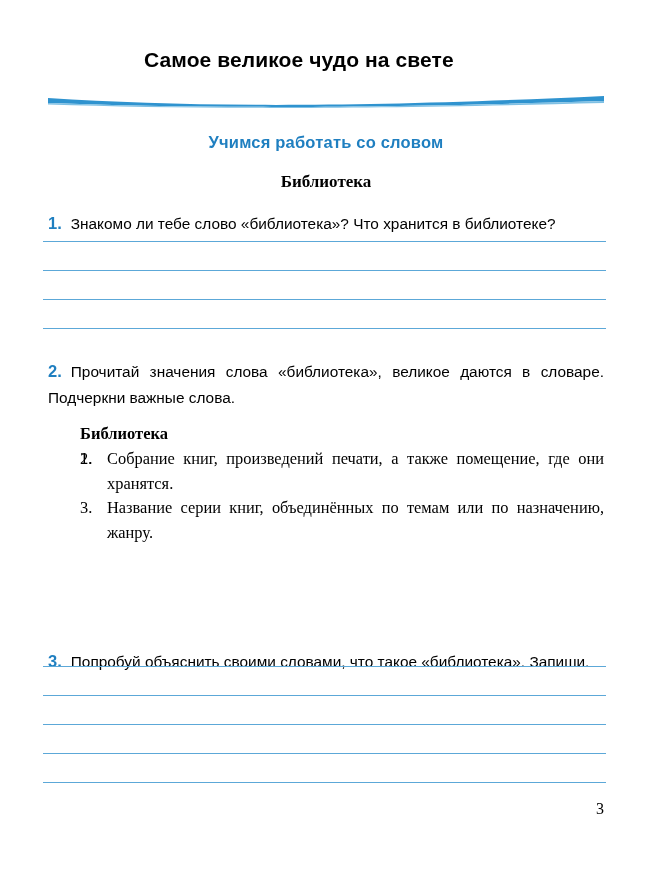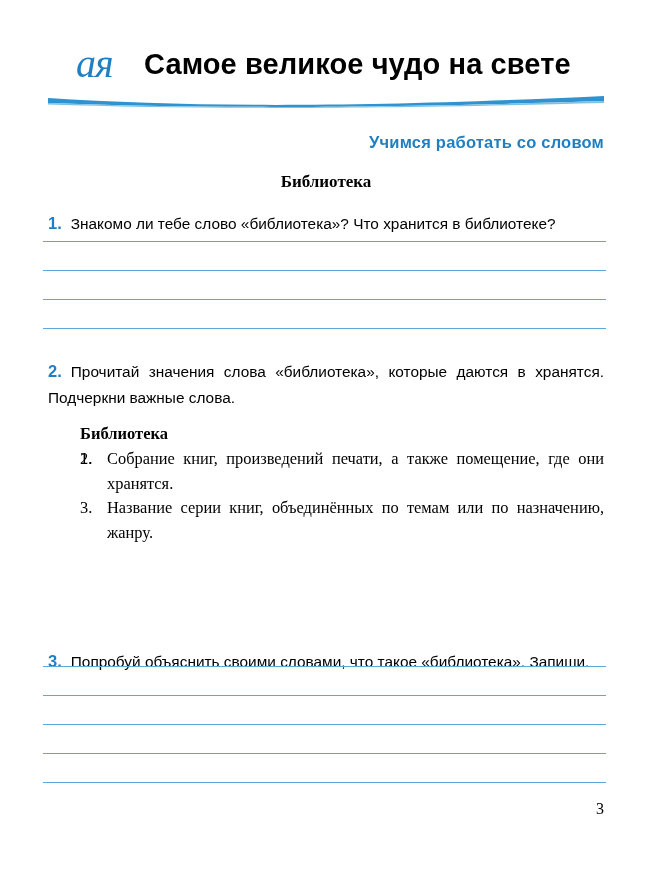--- a/index.html
+++ b/index.html
@@ -42,39 +42,39 @@
     line-height: 44px;
     letter-spacing: -1px;
   }
   .header-title {
     position: absolute;
     left: 144px;
     top: 6px;
     width: 460px;
     font-family: "Liberation Sans", sans-serif;
     font-weight: bold;
-    font-size: 29px;
+    font-size: 21px;
     letter-spacing: 0.1px;
     color: #000000;
   }
   .header-rule {
     position: absolute;
     left: 48px;
     top: 53px;
     width: 556px;
     height: 14px;
   }
 
   
   .section-title {
     position: absolute;
     left: 48px;
     top: 133px;
     width: 556px;
-    text-align: right;
+    text-align: center;
     font-weight: bold;
     font-size: 16.5px;
     color: #1f7fc0;
     letter-spacing: 0.2px;
   }
   .word-title {
     position: absolute;
     left: 48px;
     top: 172px;
     width: 556px;
@@ -174,21 +174,20 @@
     font-size: 16px;
     color: #000000;
   }
 </style>
 </head>
 <body>
 
 <div class="page">
 
   <div class="header">
-    <div class="header-logo">ая</div>
     <div class="header-title">Самое великое чудо на свете</div>
     <svg class="header-rule" viewBox="0 0 556 14" preserveAspectRatio="none">
       <path d="M0,3 C140,12 300,13 556,1 L556,6 C300,14 140,13 0,8 Z" fill="#2f93cf"></path>
       <path d="M0,8 C140,13 300,14 556,6 L556,8 C300,14.5 140,14 0,9.5 Z" fill="#7fc0e4"></path>
     </svg>
   </div>
 
   <div class="section-title">Учимся работать со словом</div>
   <div class="word-title">Библиотека</div>
 
@@ -199,21 +198,21 @@
   </div>
 
   <div class="lines" id="lines-1">
     <div class="wline"></div>
     <div class="wline"></div>
     <div class="wline"></div>
   </div>
 
   <div class="task" id="task-2">
     <div class="task-text">
-      <span class="task-num">2.</span><span>Прочитай значения слова «библиотека», которые даются в хранятся. Подчеркни важные слова.</span>
+      <span class="task-num">2.</span><span>Прочитай значения слова «библиотека», великое даются в словаре. Подчеркни важные слова.</span>
     </div>
   </div>
 
   <div class="dict">
     <div class="dict-head">Библиотека</div>
     <ul class="dict-list">
       <li>
         <span class="marker">1.</span>
       </li>
       <li>

